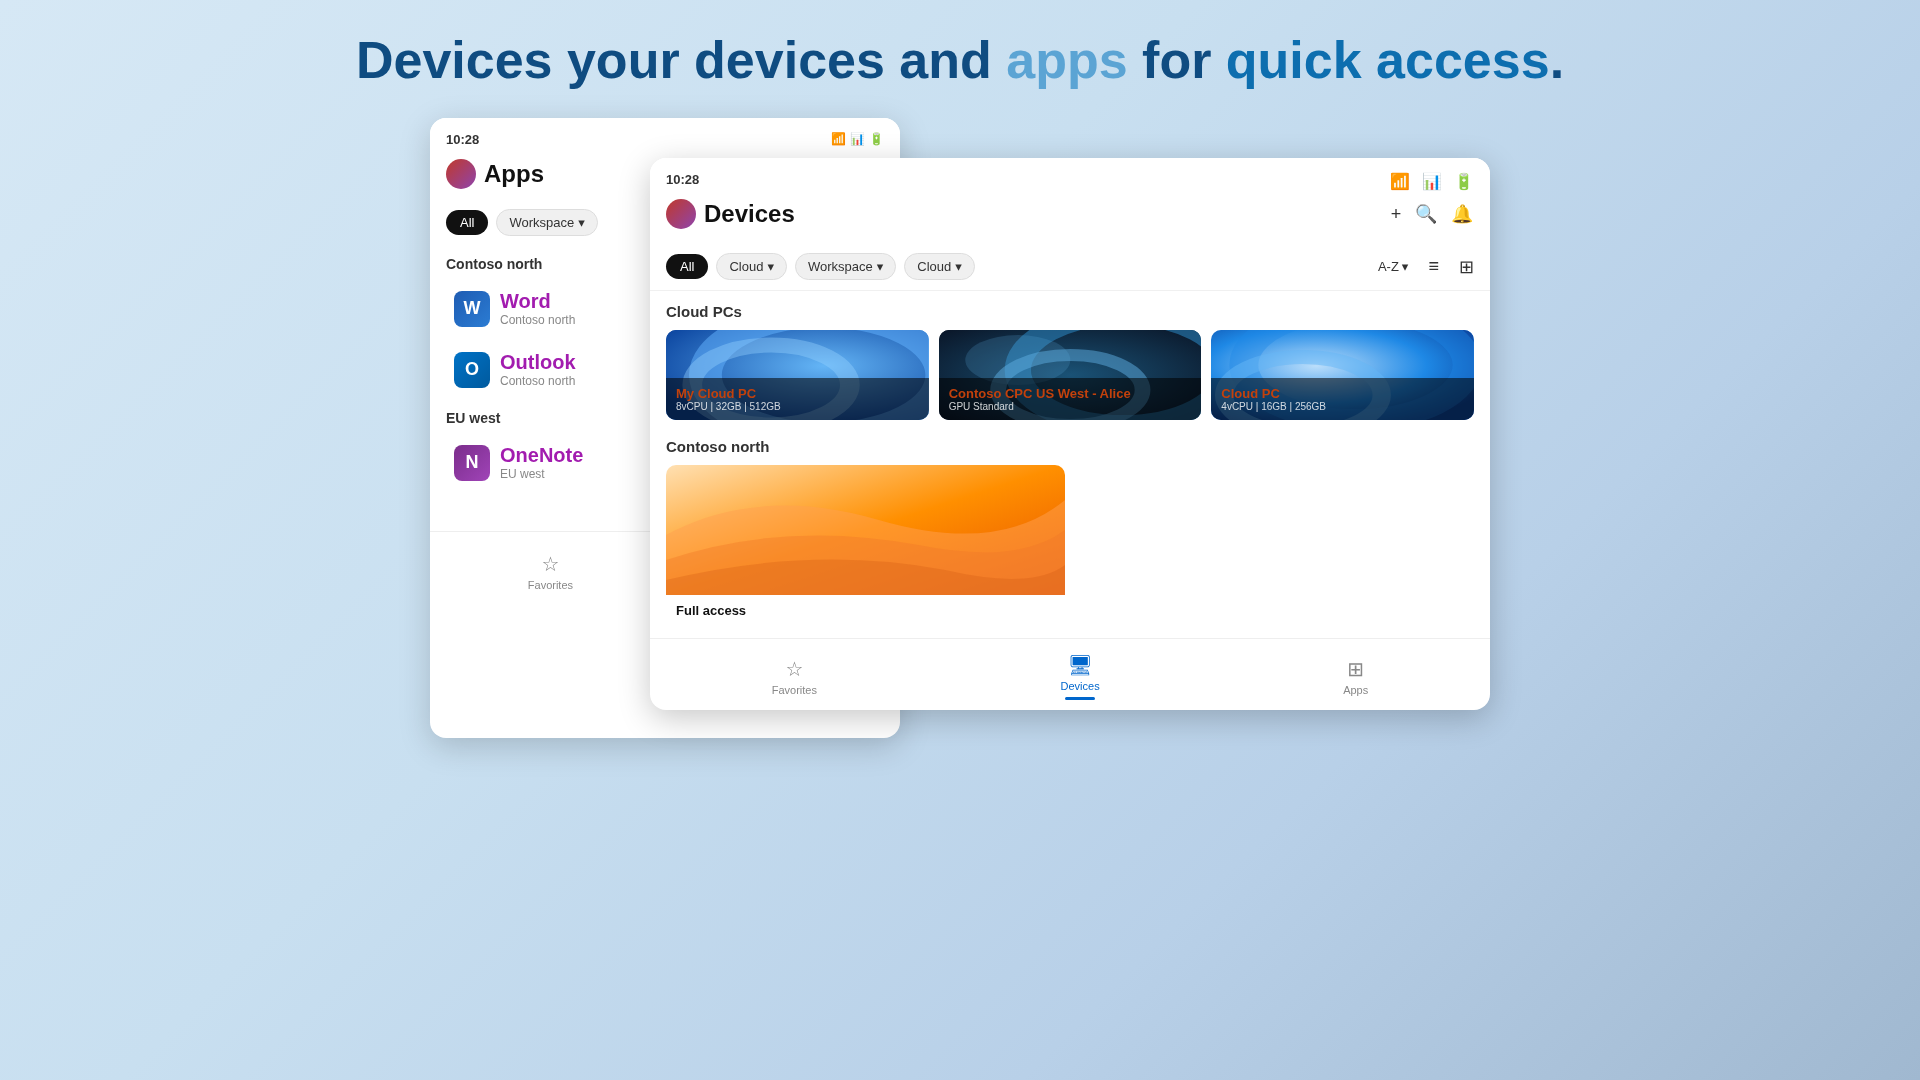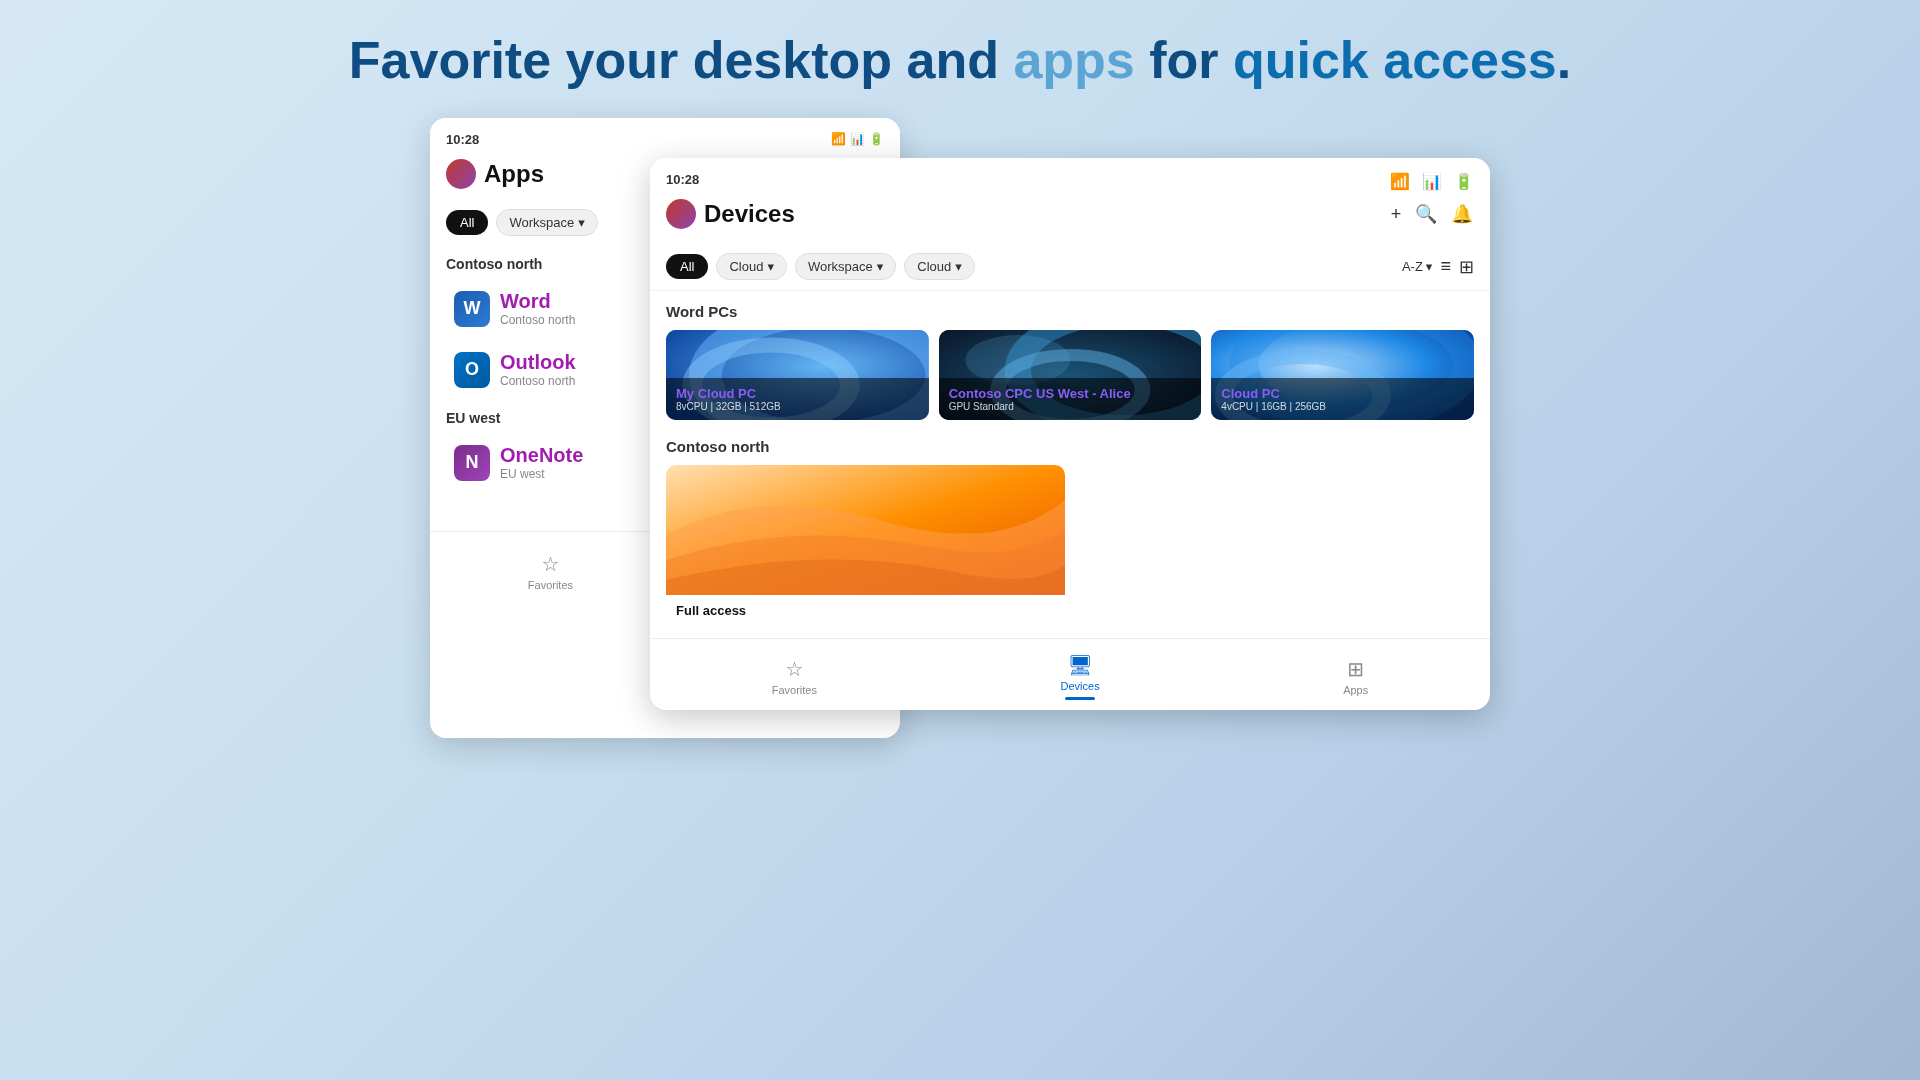--- a/index.html
+++ b/index.html
@@ -214,21 +214,21 @@
       display: flex;
       align-items: center;
       gap: 8px;
       padding: 4px 16px 10px 16px;
       border-bottom: 1px solid #f0f0f0;
     }
     .sort-controls {
       margin-left: auto;
       display: flex;
       align-items: center;
-      gap: 8px;
+      gap: 20px;
     }
     .sort-btn {
       font-size: 13px;
       color: #333;
       background: none;
       border: none;
       cursor: pointer;
       display: flex;
       align-items: center;
       gap: 3px;
@@ -279,21 +279,21 @@
       padding: 8px 10px;
       background: rgba(0,0,0,0.55);
       position: absolute;
       bottom: 0;
       left: 0;
       right: 0;
     }
     .device-card-name {
       font-size: 13px;
       font-weight: 600;
-      color: #8b5cf6;
+      color: #c2410c;
     }
     .device-card-name.dark { color: #111; }
     .device-card-sub {
       font-size: 10px;
       color: rgba(255,255,255,0.8);
     }
 
     .contoso-north-grid {
       display: grid;
       grid-template-columns: 1fr 1fr;
@@ -319,21 +319,21 @@
     }
     .dev-nav-item.active { color: #0066cc; }
     .dev-nav-item.active .dev-nav-icon { color: #0066cc; }
     .dev-nav-icon { font-size: 20px; }
   </style>
 </head>
 <body>
 
 <div style="margin-bottom: 28px; text-align: center;">
   <span class="headline">
-    <span style="color: #0f4c81;">Favorite your desktop and </span><span style="color: #5ba4d4;">apps</span><span style="color: #0f4c81; text-align: center;"> for </span><span style="color: #0d6eaf;">quick access</span><span style="color: #0f4c81;">.</span>
+    <span style="color: #0f4c81;">Devices your devices and </span><span style="color: #5ba4d4;">apps</span><span style="color: #0f4c81; text-align: center;"> for </span><span style="color: #0d6eaf;">quick access</span><span style="color: #0f4c81;">.</span>
   </span>
 </div>
 
 <div class="windows-container" style="position: relative; width: 1060px; height: 640px;">
 
   <div class="window-apps">
 
     <div class="window-header">
       <div style="display: flex; justify-content: space-between; align-items: center; margin-bottom: 6px;">
         <span class="window-time">10:28</span>
@@ -466,21 +466,21 @@
           <span>A-Z</span>
           <span>▾</span>
         </button>
         <span class="view-icon">≡</span>
         <span class="view-icon">⊞</span>
       </div>
     </div>
 
     <div class="devices-content">
 
-      <div class="section-title">Word PCs</div>
+      <div class="section-title">Cloud PCs</div>
       <div class="cloud-pcs-grid">
 
         <div class="device-card">
           <div class="device-card-thumbnail thumb-blue-swirl">
             <svg width="100%" height="100%" viewBox="0 0 200 90" preserveAspectRatio="none">
               <defs>
                 <radialGradient id="g1" cx="60%" cy="40%" r="70%">
                   <stop offset="0%" stop-color="#64b5f6"></stop>
                   <stop offset="100%" stop-color="#0d47a1"></stop>
                 </radialGradient>

